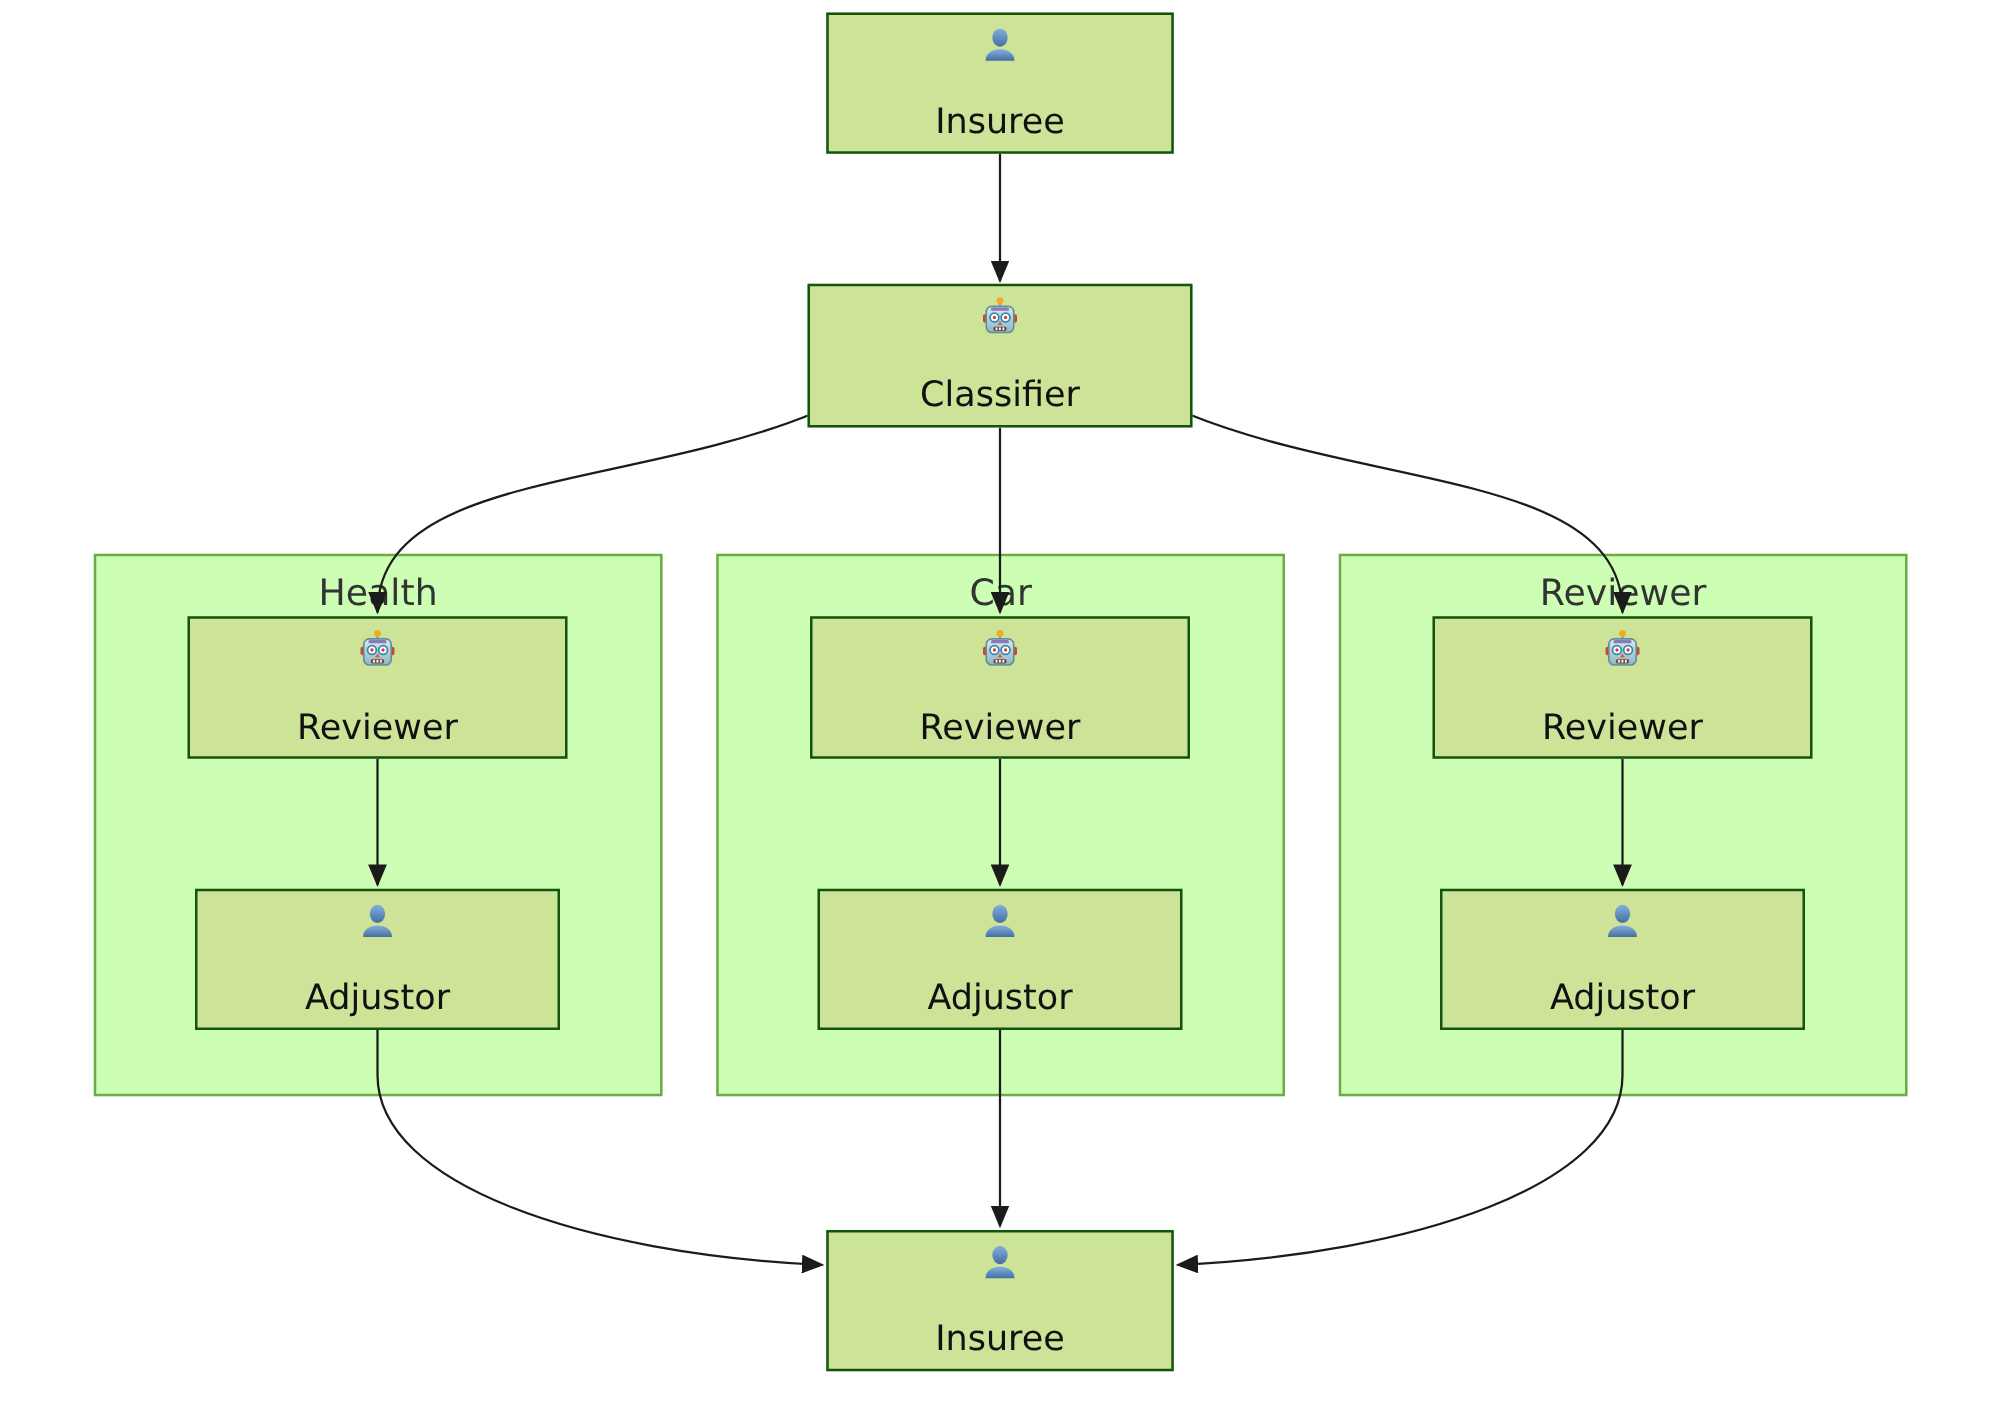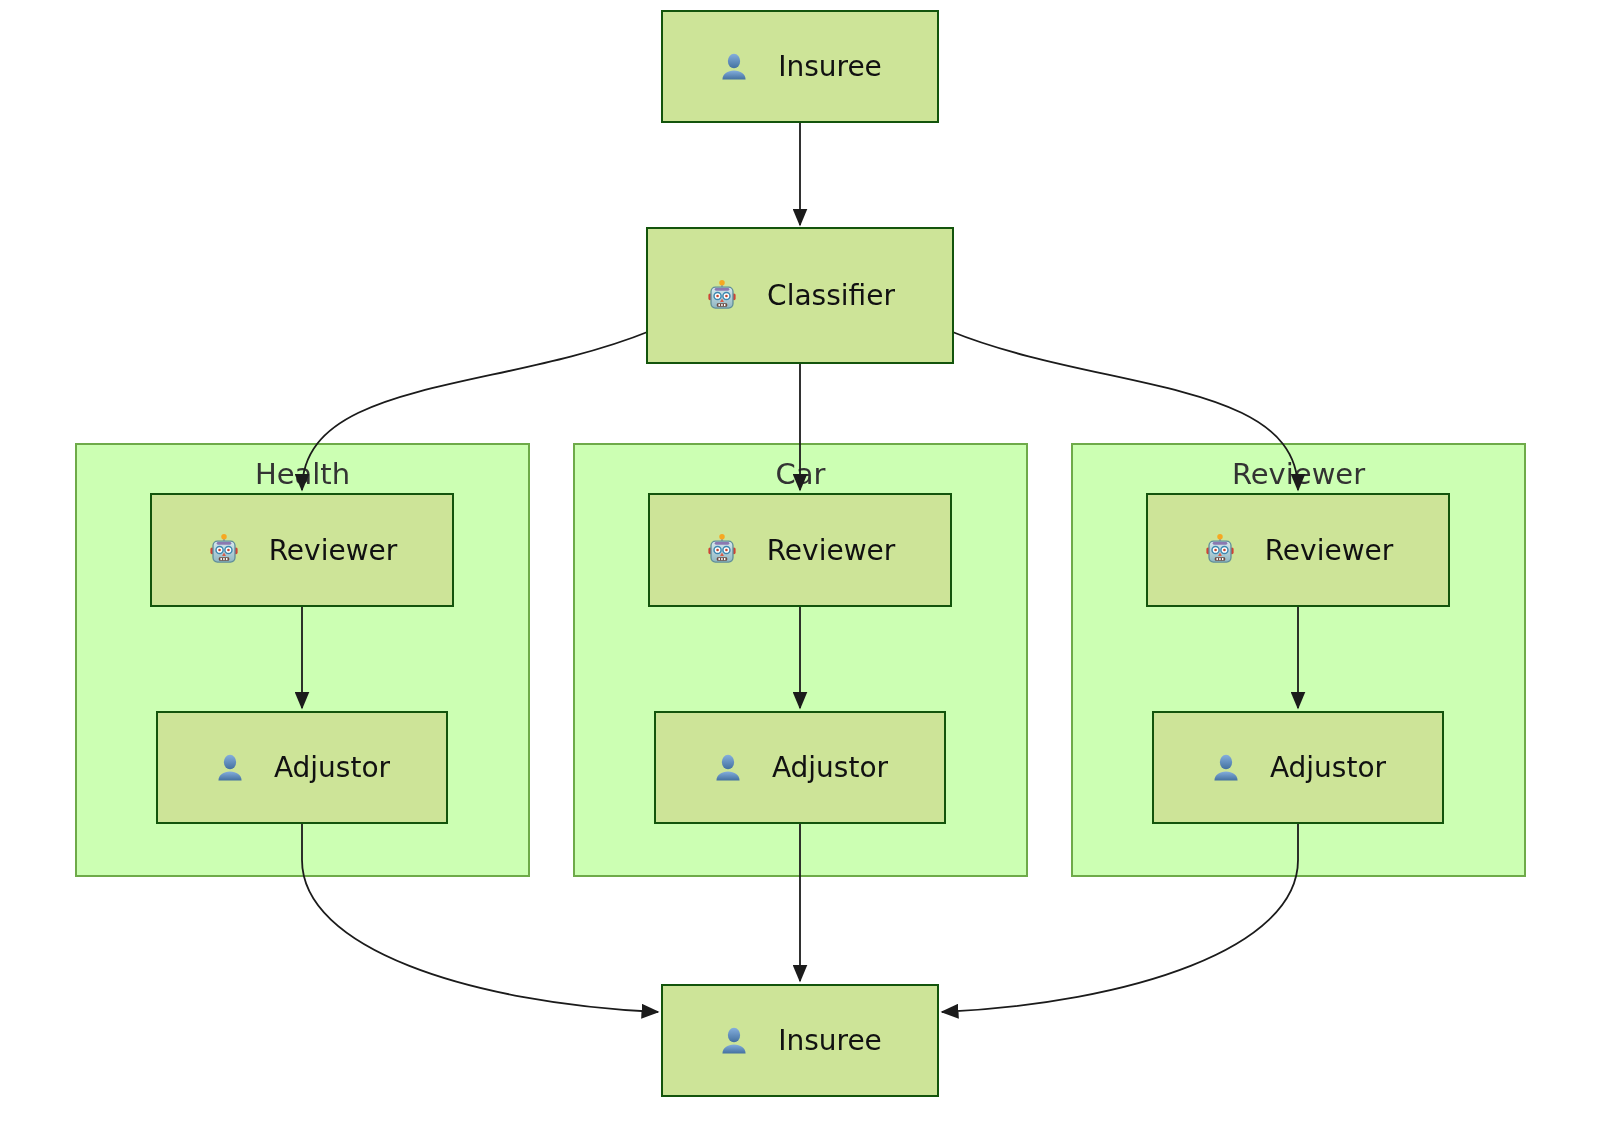--- a/index.html
+++ b/index.html
@@ -39,20 +39,21 @@
     position: absolute;
     background: #cde498;
     border: 2px solid #13540c;
     box-sizing: border-box;
     display: flex;
     align-items: center;
     justify-content: center;
     gap: 28px;
     font-size: 28px;
     color: #111111;
+    flex-direction: column;
   }
   .icon { display: inline-flex; }
   .icon svg { display: block; }
 </style>
 </head>
 <body>
 
 <div class="canvas">
 
   <div class="cluster" style="left:75px; top:443px; width:455px; height:434px;">
@@ -94,21 +95,21 @@
   <div class="node" style="left:661px; top:10px; width:278px; height:113px;">
     <span class="icon">
       <svg viewBox="0 0 26 26" width="32" height="32" aria-hidden="true">
         <ellipse cx="13" cy="8.2" rx="5" ry="5.9" fill="url(#grad-person)"></ellipse>
         <path d="M3.6 23.2 c0 -4.6 4.2 -7.4 9.4 -7.4 s9.4 2.8 9.4 7.4 z" fill="url(#grad-person)"></path>
       </svg>
     </span>
     <span>Insuree</span>
   </div>
 
-  <div class="node" style="left:646px; top:227px; width:308px; height:137px;">
+  <div class="node" style="left:646px; top:227px; width:308px; height:115px;">
     <span class="icon">
       <svg viewBox="0 0 26 26" width="34" height="34" aria-hidden="true">
         <line x1="13" y1="3.4" x2="13" y2="6.6" stroke="#9aa0a6" stroke-width="1.6"></line>
         <circle cx="13" cy="2.8" r="2.1" fill="#f6a821"></circle>
         <rect x="2.6" y="11" width="2.6" height="5.2" rx="1.2" fill="#cf4436"></rect>
         <rect x="20.8" y="11" width="2.6" height="5.2" rx="1.2" fill="#cf4436"></rect>
         <rect x="4.6" y="6.2" width="16.8" height="16" rx="3.4" fill="url(#grad-robot)" stroke="#5f8d99" stroke-width="1"></rect>
         <rect x="7.4" y="6.9" width="11.2" height="2" rx="1" fill="#8b79b1"></rect>
         <circle cx="9.6" cy="13" r="2.7" fill="#ffffff" stroke="#3c87b0" stroke-width="1.1"></circle>
         <circle cx="16.4" cy="13" r="2.7" fill="#ffffff" stroke="#3c87b0" stroke-width="1.1"></circle>

